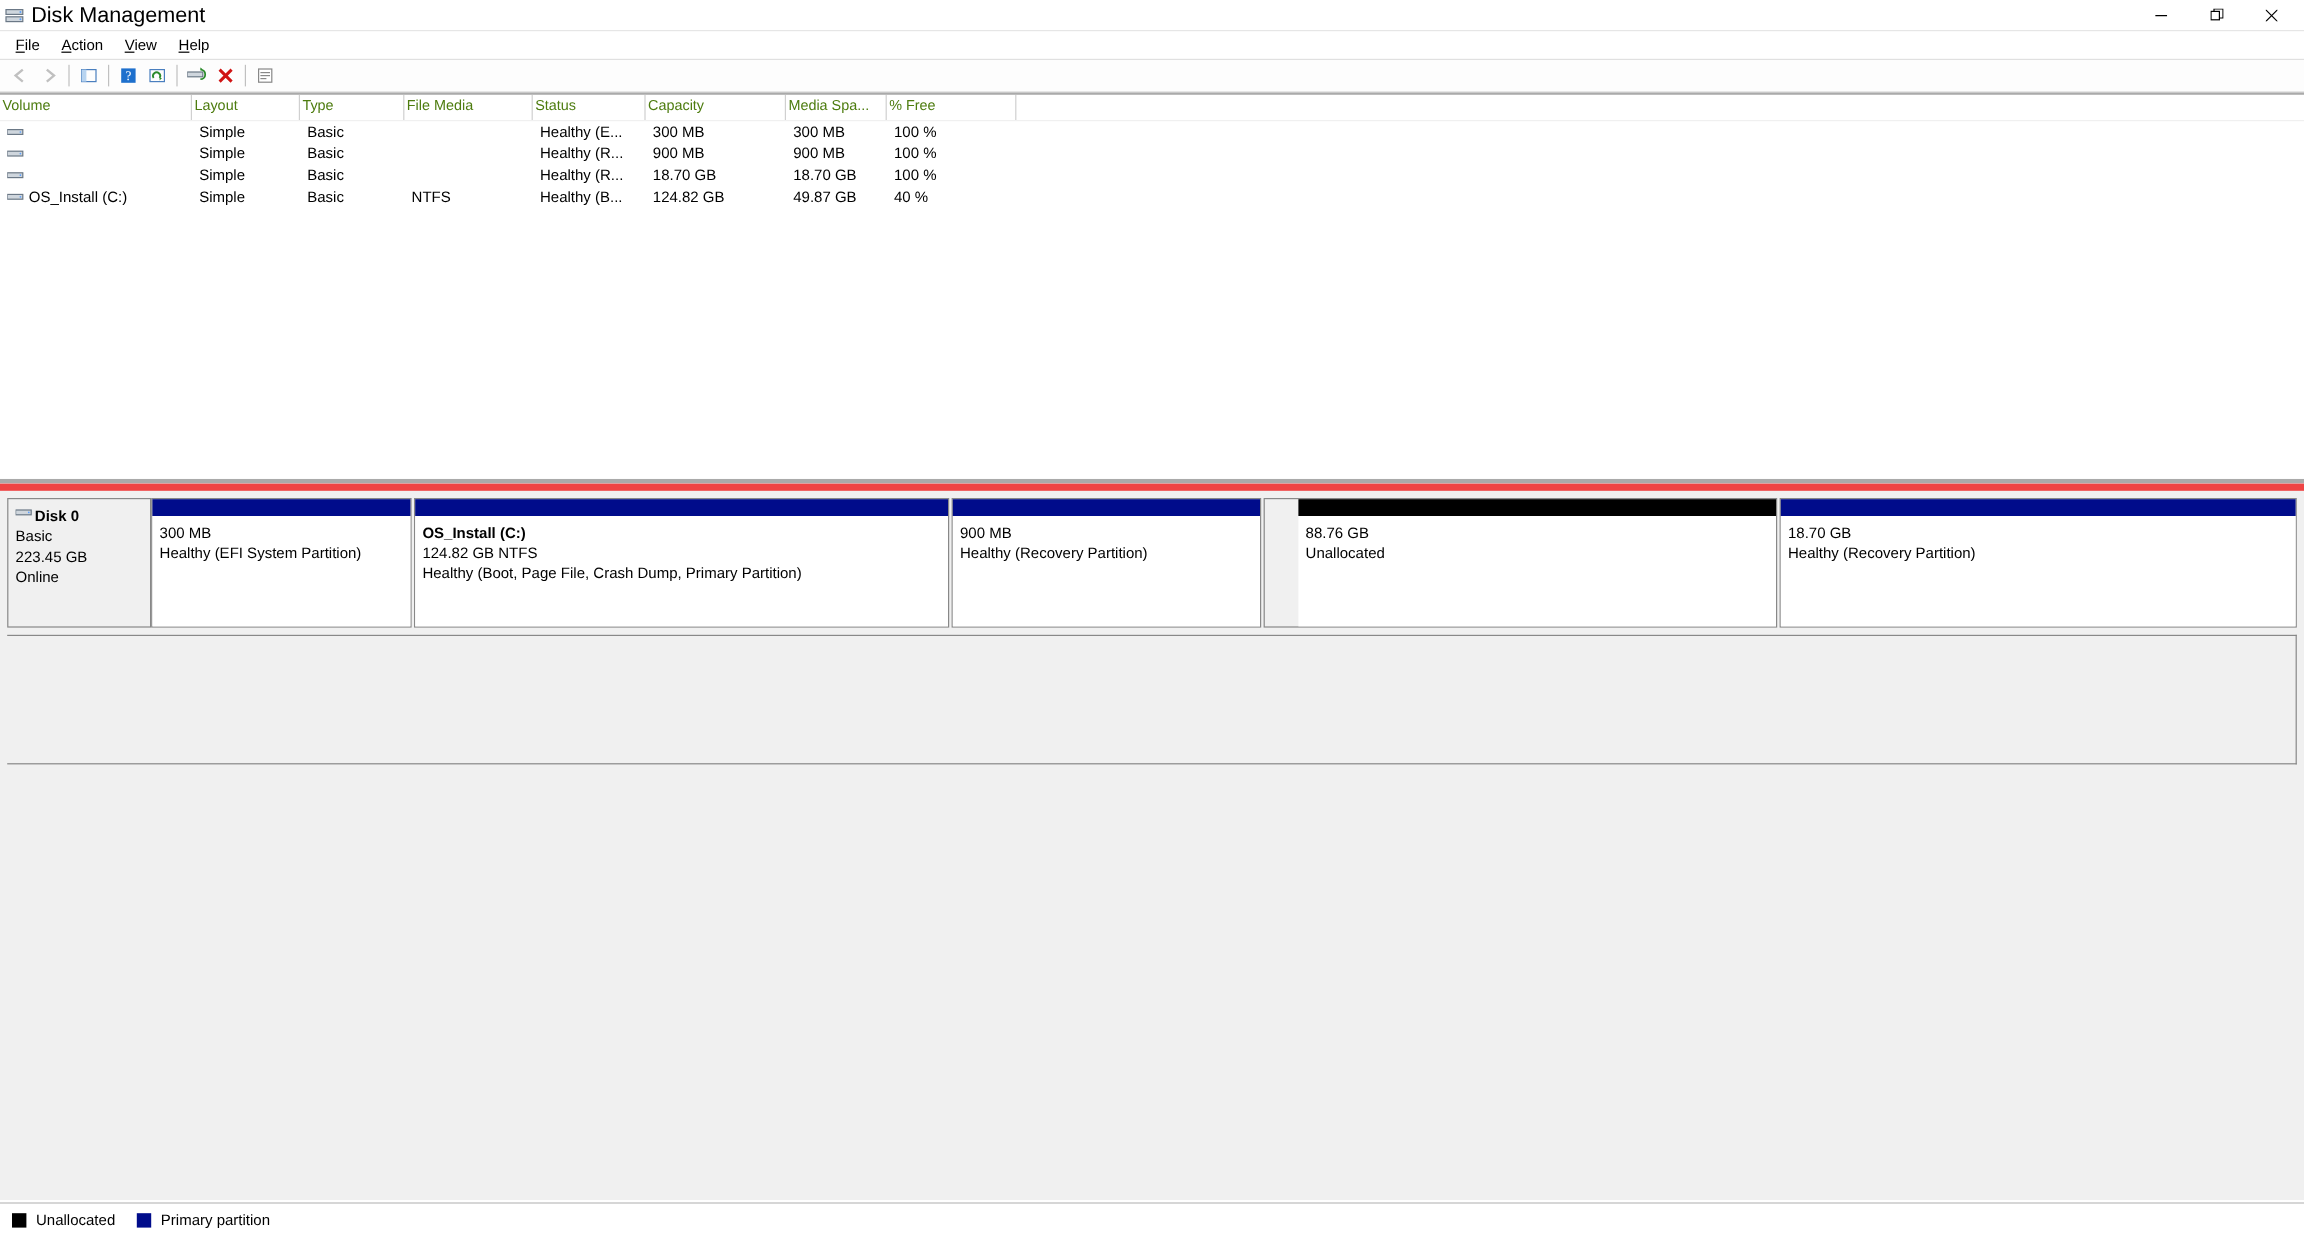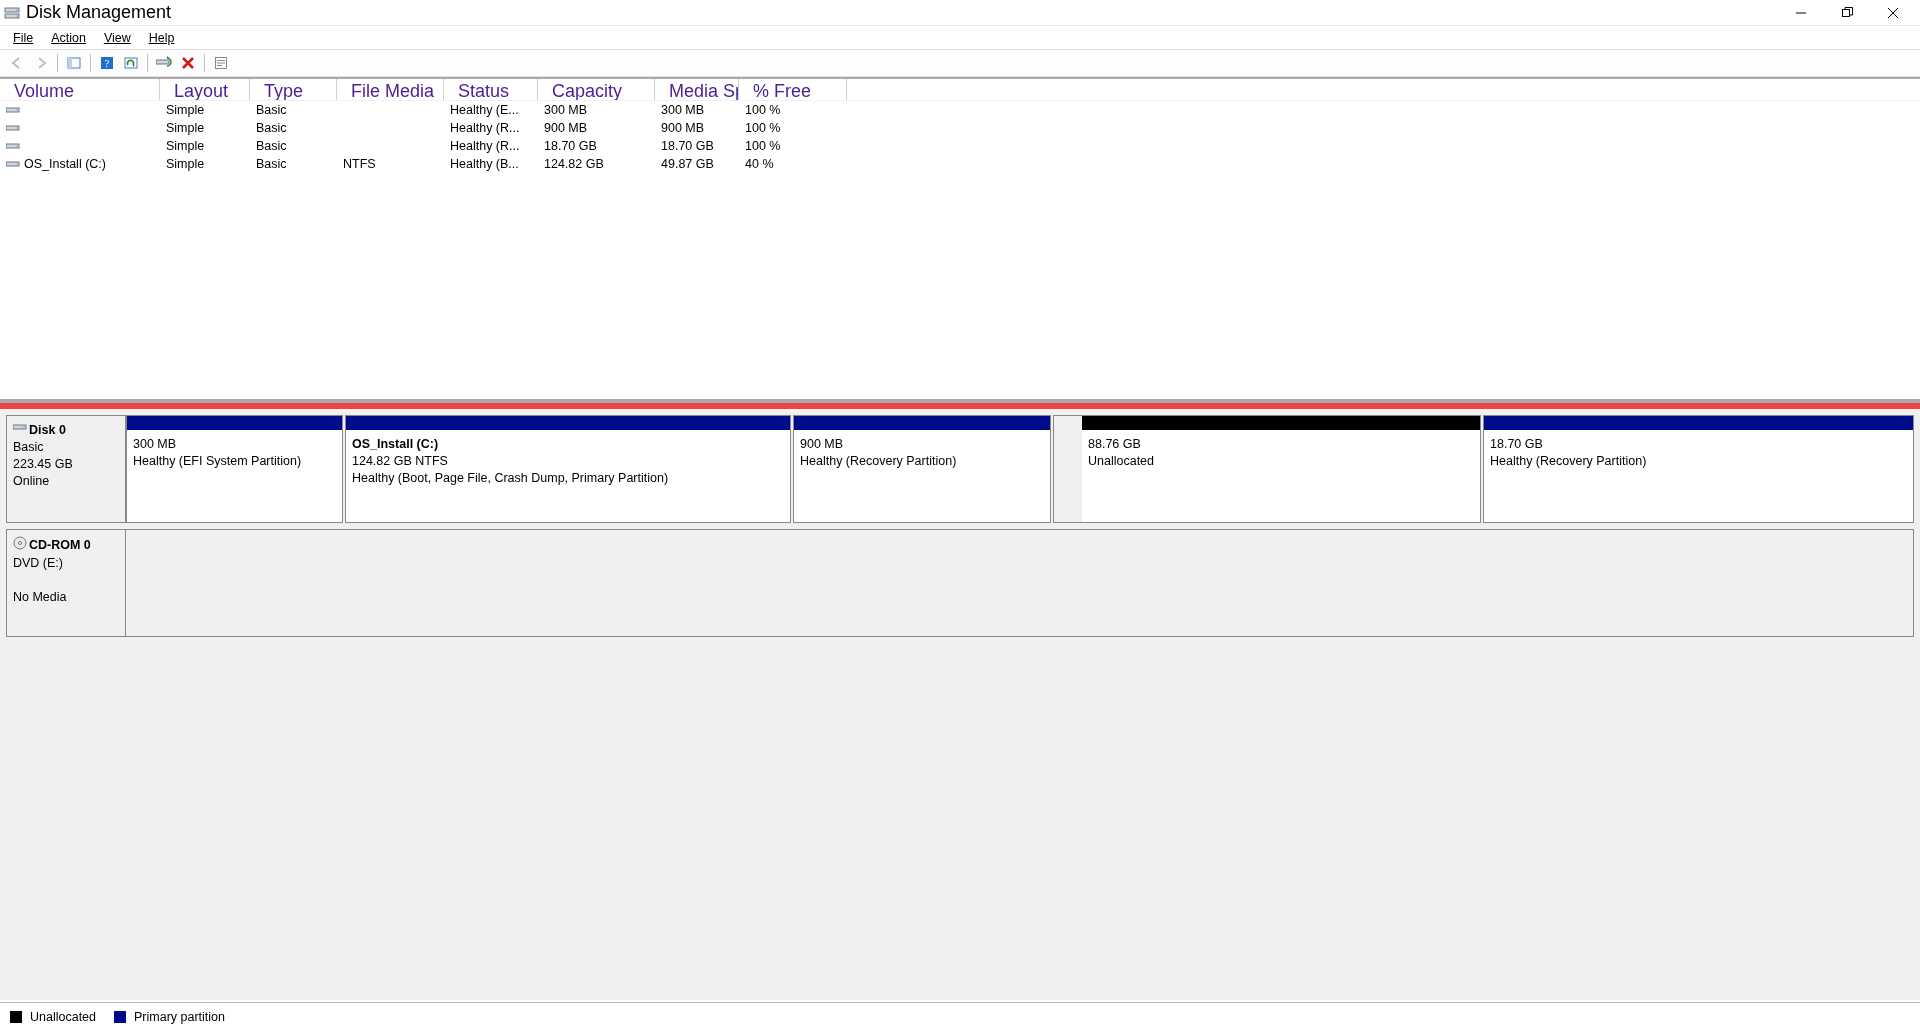--- a/index.html
+++ b/index.html
@@ -36,21 +36,20 @@
     color: #333;
   }
 
   
   .menu-bar {
     height: 24px;
     display: flex;
     align-items: center;
     padding: 0 4px;
     border-top: 1px solid #e6e6e6;
-    text-decoration: underline;
   }
   .menu-item {
     padding: 2px 9px;
     font-size: 12.5px;
   }
   .menu-item .ul { text-decoration: underline; }
 
   
   .toolbar {
     height: 28px;
@@ -88,25 +87,25 @@
     position: relative;
   }
   .vol-header {
     display: flex;
     height: 22px;
     background: #ffffff;
     border-bottom: 1px solid #f0f0f0;
   }
   .vol-header .hcell {
     border-right: 1px solid #d0d0d0;
-    padding: 2px 14px;
-    font-size: 18px;
+    padding: 2px 2px;
+    font-size: 12px;
     white-space: nowrap;
     overflow: hidden;
-    color: #4c1d95;
+    color: #4d7c0f;
   }
   .vol-row {
     display: flex;
     height: 18px;
     align-items: center;
   }
   .vol-row .cell {
     padding: 0 6px;
     font-size: 12.5px;
     white-space: nowrap;
@@ -438,30 +437,20 @@
           <div class="colorbar bar-primary"></div>
           <div class="pbody">
             <div>18.70 GB</div>
             <div>Healthy (Recovery Partition)</div>
           </div>
         </div>
       </div>
     </div>
 
     <div class="disk-row" style="height:108px;">
-      <div class="disk-header">
-        <span class="dh-icon">
-          <svg width="14" height="14" viewBox="0 0 14 14">
-              <circle cx="7" cy="7" r="6" fill="#e7e9ed" stroke="#6b7886"></circle>
-              <circle cx="7" cy="7" r="1.5" fill="#fff" stroke="#6b7886"></circle>
-            </svg>
-        </span><span class="disk-name">CD-ROM 0</span><br>
-        <span>DVD (E:)</span><br><br>
-        <span>No Media</span>
-      </div>
       <div class="partitions">
         <div style="flex:1; border:1px solid #888; border-left:none; background:#f0f0f0;"></div>
       </div>
     </div>
 
   </div>
 </div>
 
 <div class="legend-bar">
   <span class="legend-swatch" style="background:#000;"></span>

